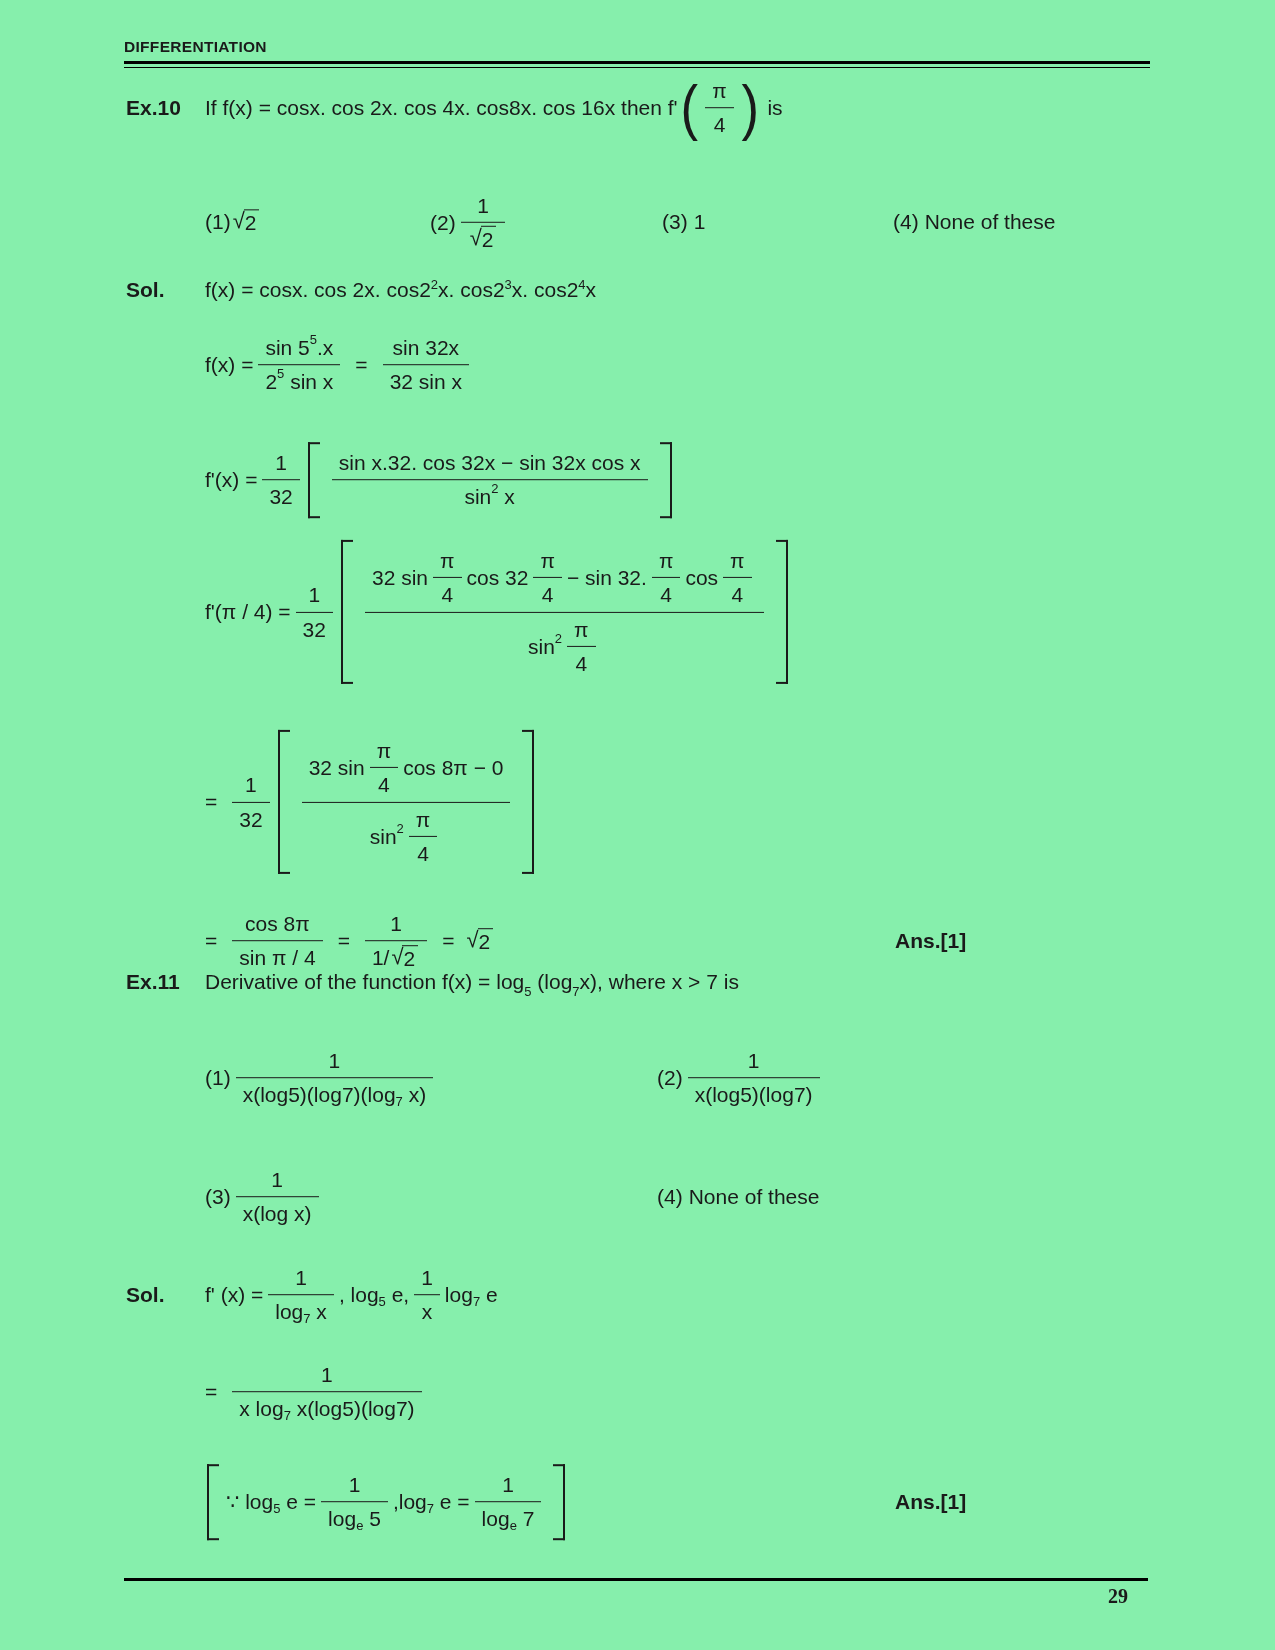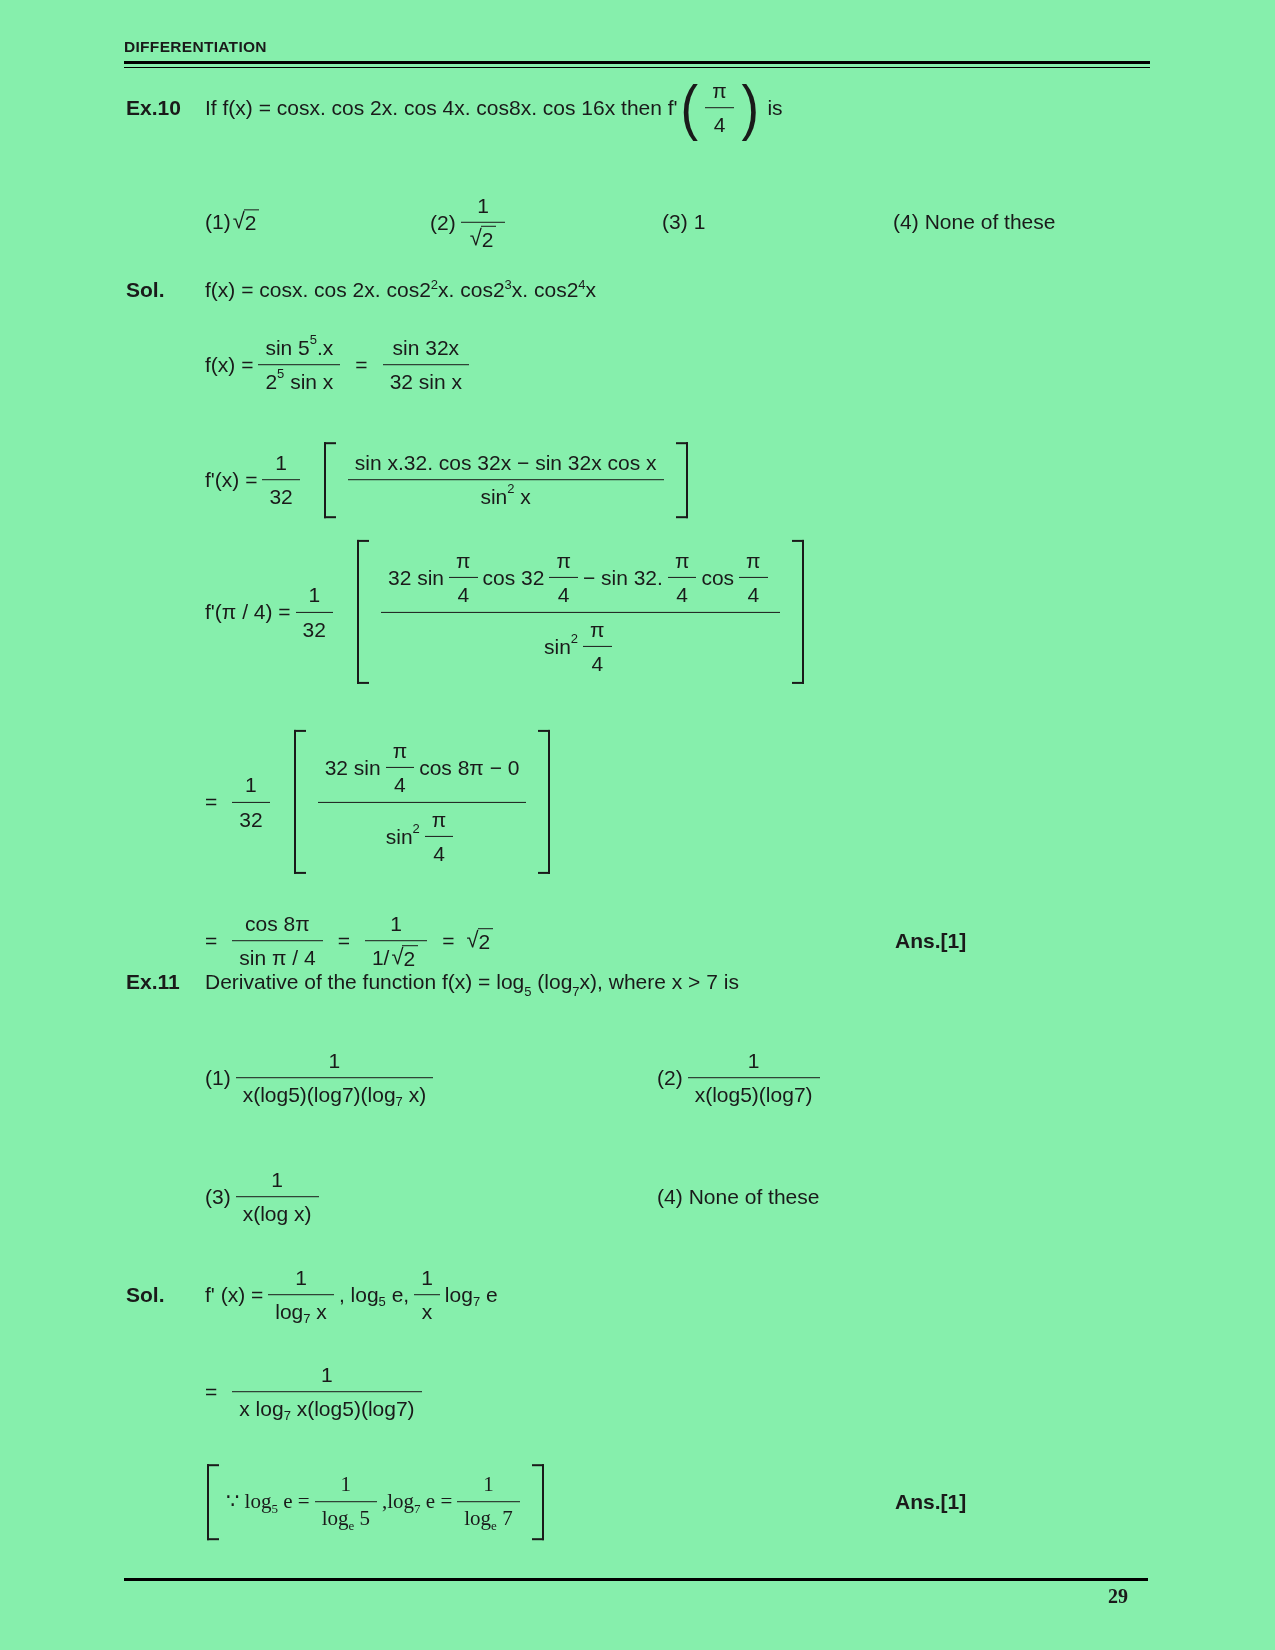--- a/index.html
+++ b/index.html
@@ -10,21 +10,21 @@
       white-space:pre;line-height:1.3;}
   .vc.bl{align-items:baseline;}
   .lbl{font-weight:bold;width:79px;flex:none;}
   .f{display:inline-flex;flex-direction:column;align-items:stretch;margin:0 5px;
      text-align:center;flex:none;}
   .f>.n{display:flex;align-items:center;justify-content:center;padding:0 7px 3px;}
   .f>.d{display:flex;align-items:center;justify-content:center;padding:3px 7px 0;
         border-top:1.7px solid #1a1a1a;}
   .sp{font-size:13px;position:relative;top:-8px;line-height:1;}
   .sb{font-size:13px;position:relative;top:7px;line-height:1;}
-  .brk{display:inline-flex;align-items:stretch;margin:0 19px;flex:none;}
+  .brk{display:inline-flex;align-items:stretch;margin:0 3px;flex:none;}
   .bkl{width:10px;border:2.2px solid #1a1a1a;border-right:none;flex:none;}
   .bkr{width:10px;border:2.2px solid #1a1a1a;border-left:none;flex:none;}
   .bc{display:flex;align-items:center;padding:7px 7px;}
   .bp{font-size:62px;line-height:.85;font-weight:400;margin:0 1px;flex:none;
       transform:scaleX(.85);}
   .sqrt{display:inline-flex;align-items:flex-start;flex:none;margin:0 2px;}
   .sqrt>.sg{font-size:22px;line-height:1.05;}
   .sqrt>.sr{border-top:1.8px solid #1a1a1a;padding:1px 3px 0 1px;margin-left:-1px;
             line-height:1.15;}
   .eq{margin:0 10px;flex:none;}
@@ -314,21 +314,21 @@
       <span class="n">1</span>
       <span class="d">
         <span>x log</span>
         <span class="sb">7</span>
         <span> x(log5)(log7)</span>
       </span>
     </span>
   </div>
 
   <div class="vc" style="left:207px;top:1502px;">
-    <span class="brk" style="margin:0;font-family:Liberation Serif, serif;">
+    <span class="brk" style="margin:0;">
       <span class="bkl"></span>
       <span class="bc">
         <span>∵ log</span>
         <span class="sb">5</span>
         <span> e =</span>
         <span class="f">
           <span class="n">1</span>
           <span class="d">
             <span>log</span>
             <span class="sb">e</span>

